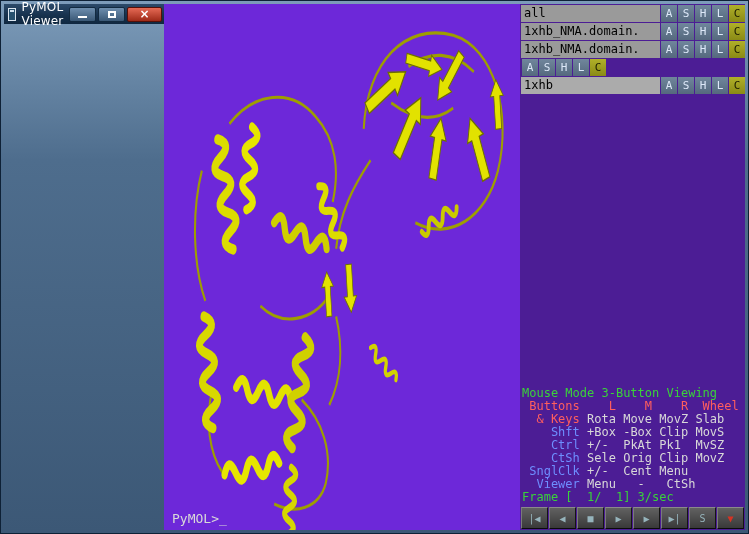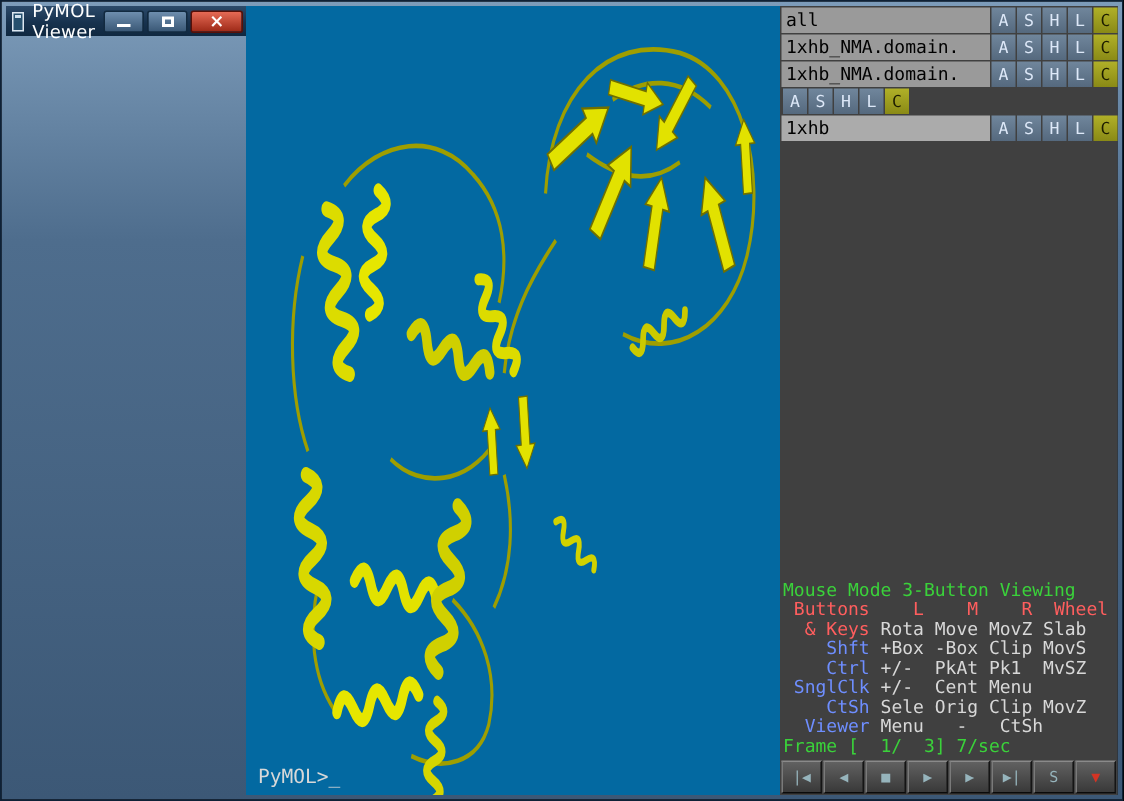--- a/index.html
+++ b/index.html
@@ -22,29 +22,29 @@
   .title-text { color:#ffffff; font-size:12px; letter-spacing:0.2px; }
   .caps { margin-left:auto; display:flex; gap:2px; }
   .cap { height:15px; border-radius:2px; display:flex; align-items:center; justify-content:center; box-sizing:border-box; }
   .cap.minmax { width:27px; background:linear-gradient(180deg,#6e8eae,#3a5876); border:1px solid #122a40; }
   .cap.close  { width:35px; background:linear-gradient(180deg,#e56a55,#9e2a18); border:1px solid #571008; color:#fff; font-size:12px; font-weight:bold; line-height:1; }
   .glyph-min { width:9px; height:2px; background:#fff; margin-top:6px; }
   .glyph-max { width:8px; height:7px; border:2px solid #fff; box-sizing:border-box; }
 
   
   .content { flex:1; display:flex; background:#000; min-height:0; }
-  .viewport { flex:1; position:relative; background:#0369a1; overflow:hidden; }
+  .viewport { flex:1; position:relative; background:#6d28d9; overflow:hidden; }
   .viewport svg { position:absolute; inset:0; width:100%; height:100%; }
   .prompt {
     position:absolute; left:8px; bottom:4px; color:#d8d8d8;
     font-family:"DejaVu Sans Mono", monospace; font-size:13px;
   }
 
   
-  .side { width:225px; flex:0 0 225px; display:flex; flex-direction:column; background:#404040; padding-top:1px; box-sizing:border-box; }
+  .side { width:225px; flex:0 0 225px; display:flex; flex-direction:column; background:#4c1d95; padding-top:1px; box-sizing:border-box; }
 
   .obj-row { display:flex; height:17px; margin:0 0 1px 1px; }
   .obj-row.selected .obj-name { background:#ababab; }
   .obj-name {
     flex:1; background:#9a9a9a; color:#000;
     font-family:"DejaVu Sans Mono", monospace; font-size:12px; line-height:17px;
     padding-left:3px; overflow:hidden; white-space:nowrap;
   }
   .obj-btn {
     width:16px; margin-left:1px; text-align:center;
@@ -183,24 +183,24 @@
             <div class="obj-btn btn-C">C</div>
           </div>
         </div>
       <div class="spacer"></div>
       <div class="legend">
           <div class="legend-line"><span style="color: rgb(58, 210, 58);">Mouse Mode 3-Button Viewing</span></div>
           <div class="legend-line"><span style="color: rgb(255, 94, 94);"> Buttons    L    M    R  Wheel</span></div>
           <div class="legend-line"><span style="color: rgb(255, 94, 94);">  &amp; Keys </span><span style="color: rgb(216, 216, 216);">Rota Move MovZ Slab</span></div>
           <div class="legend-line"><span style="color: rgb(110, 142, 255);">    Shft </span><span style="color: rgb(216, 216, 216);">+Box -Box Clip MovS</span></div>
           <div class="legend-line"><span style="color: rgb(110, 142, 255);">    Ctrl </span><span style="color: rgb(216, 216, 216);">+/-  PkAt Pk1  MvSZ</span></div>
+          <div class="legend-line"><span style="color: rgb(110, 142, 255);">    CtSh </span><span style="color: rgb(216, 216, 216);">Sele Orig Clip MovZ</span></div>
           <div class="legend-line"><span style="color: rgb(110, 142, 255);"> SnglClk </span><span style="color: rgb(216, 216, 216);">+/-  Cent Menu</span></div>
-          <div class="legend-line"><span style="color: rgb(110, 142, 255);">    CtSh </span><span style="color: rgb(216, 216, 216);">Sele Orig Clip MovZ</span></div>
           <div class="legend-line"><span style="color: rgb(110, 142, 255);">  Viewer </span><span style="color: rgb(216, 216, 216);">Menu   -   CtSh</span></div>
-          <div class="legend-line"><span style="color: rgb(58, 210, 58);">Frame [  1/  3] 7/sec</span></div>
+          <div class="legend-line"><span style="color: rgb(58, 210, 58);">Frame [  1/  1] 3/sec</span></div>
         </div>
       <div class="transport">
           <div class="transport-btn">|◀</div>
           <div class="transport-btn">◀</div>
           <div class="transport-btn">■</div>
           <div class="transport-btn">▶</div>
           <div class="transport-btn">▶</div>
           <div class="transport-btn">▶|</div>
           <div class="transport-btn">S</div>
           <div class="transport-btn" style="color: rgb(212, 52, 36);">▼</div>

